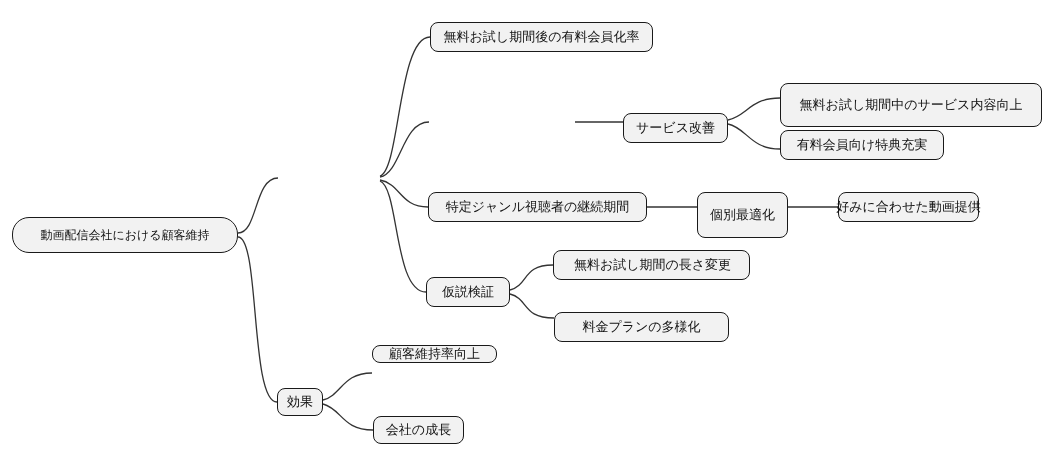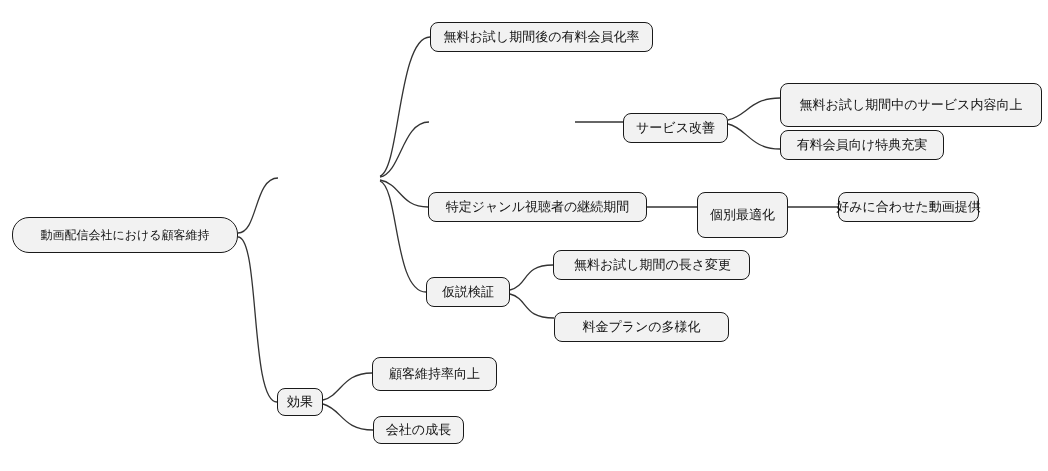--- a/index.html
+++ b/index.html
@@ -67,17 +67,17 @@
   <div class="node" style="left:780px;top:130px;width:164px;height:30px;">有料会員向け特典充実</div>
 
   <div class="node" style="left:697px;top:192px;width:91px;height:46px;">個別最適化</div>
 
   <div class="node" style="left:838px;top:192px;width:141px;height:30px;">好みに合わせた動画提供</div>
 
   <div class="node" style="left:553px;top:250px;width:197px;height:30px;padding-left:8px;">無料お試し期間の長さ変更</div>
 
   <div class="node" style="left:554px;top:303px;width:175px;height:30px;margin-top:9px;">料金プランの多様化</div>
 
-  <div class="node" style="left:372px;top:357px;width:125px;height:34px;">顧客維持率向上</div>
+  <div class="node" style="left:372px;top:345px;width:125px;height:18px;">顧客維持率向上</div>
 
   <div class="node" style="left:373px;top:416px;width:91px;height:28px;">会社の成長</div>
 
 </div>
 
 </body></html>

